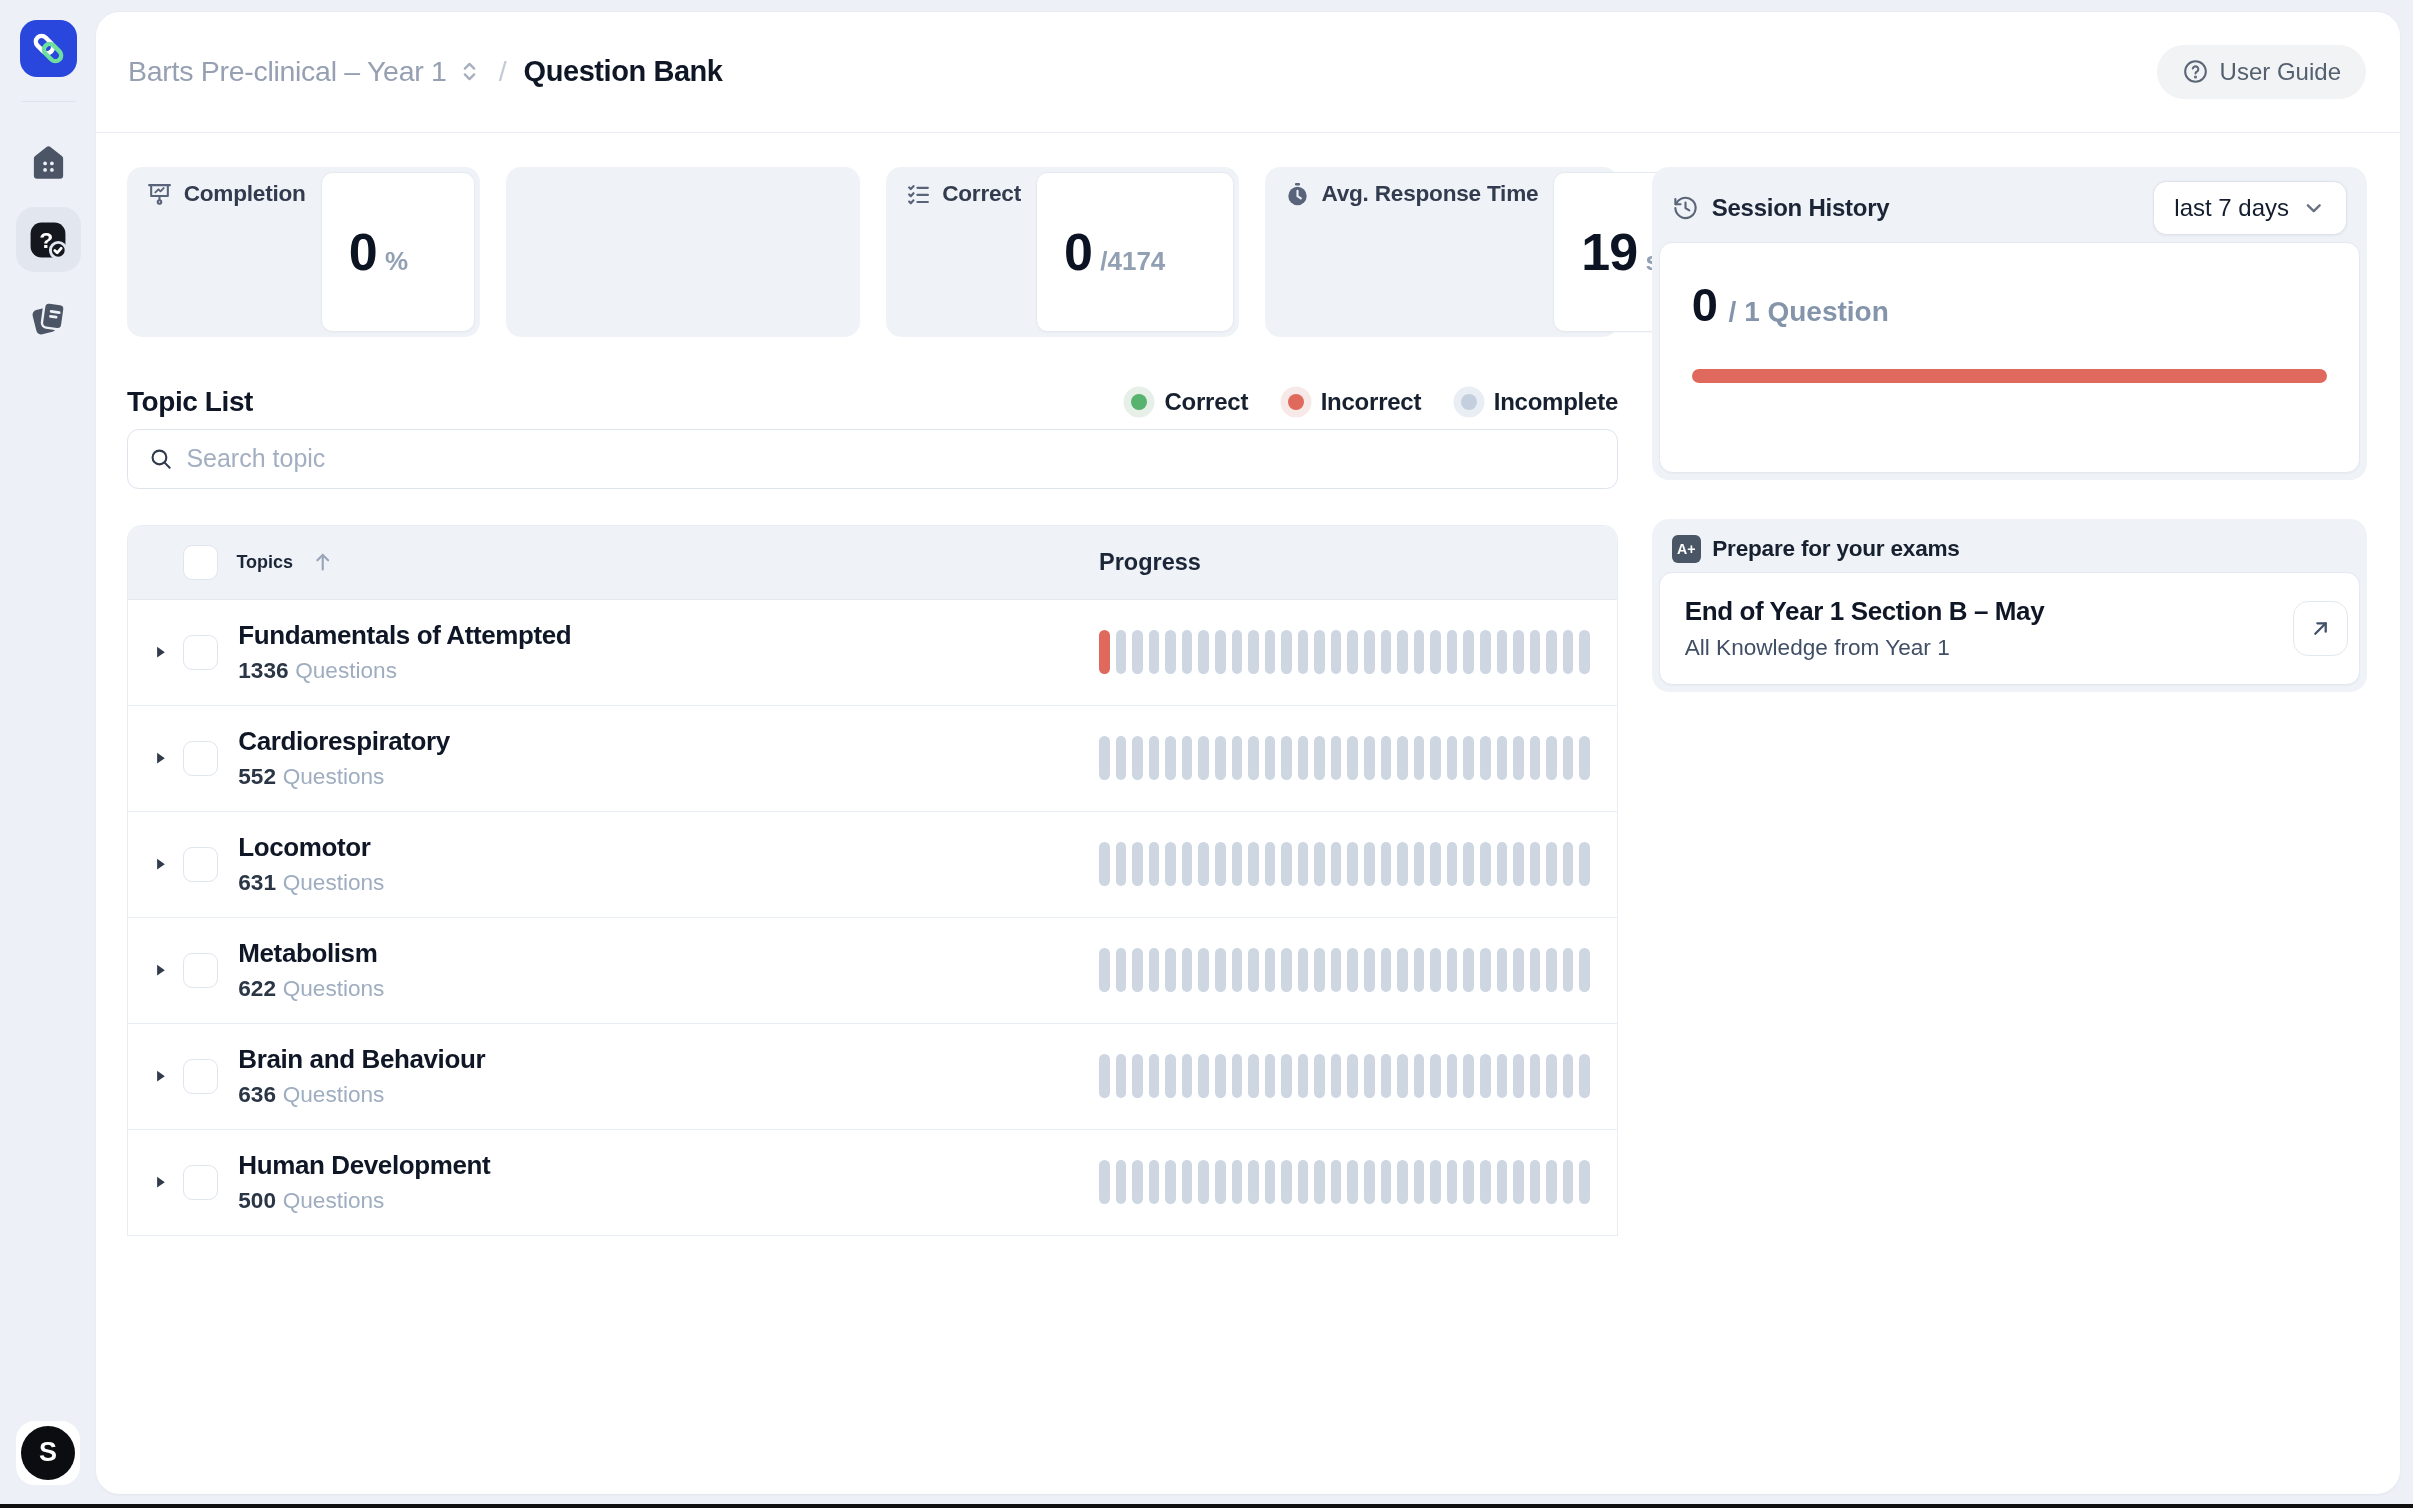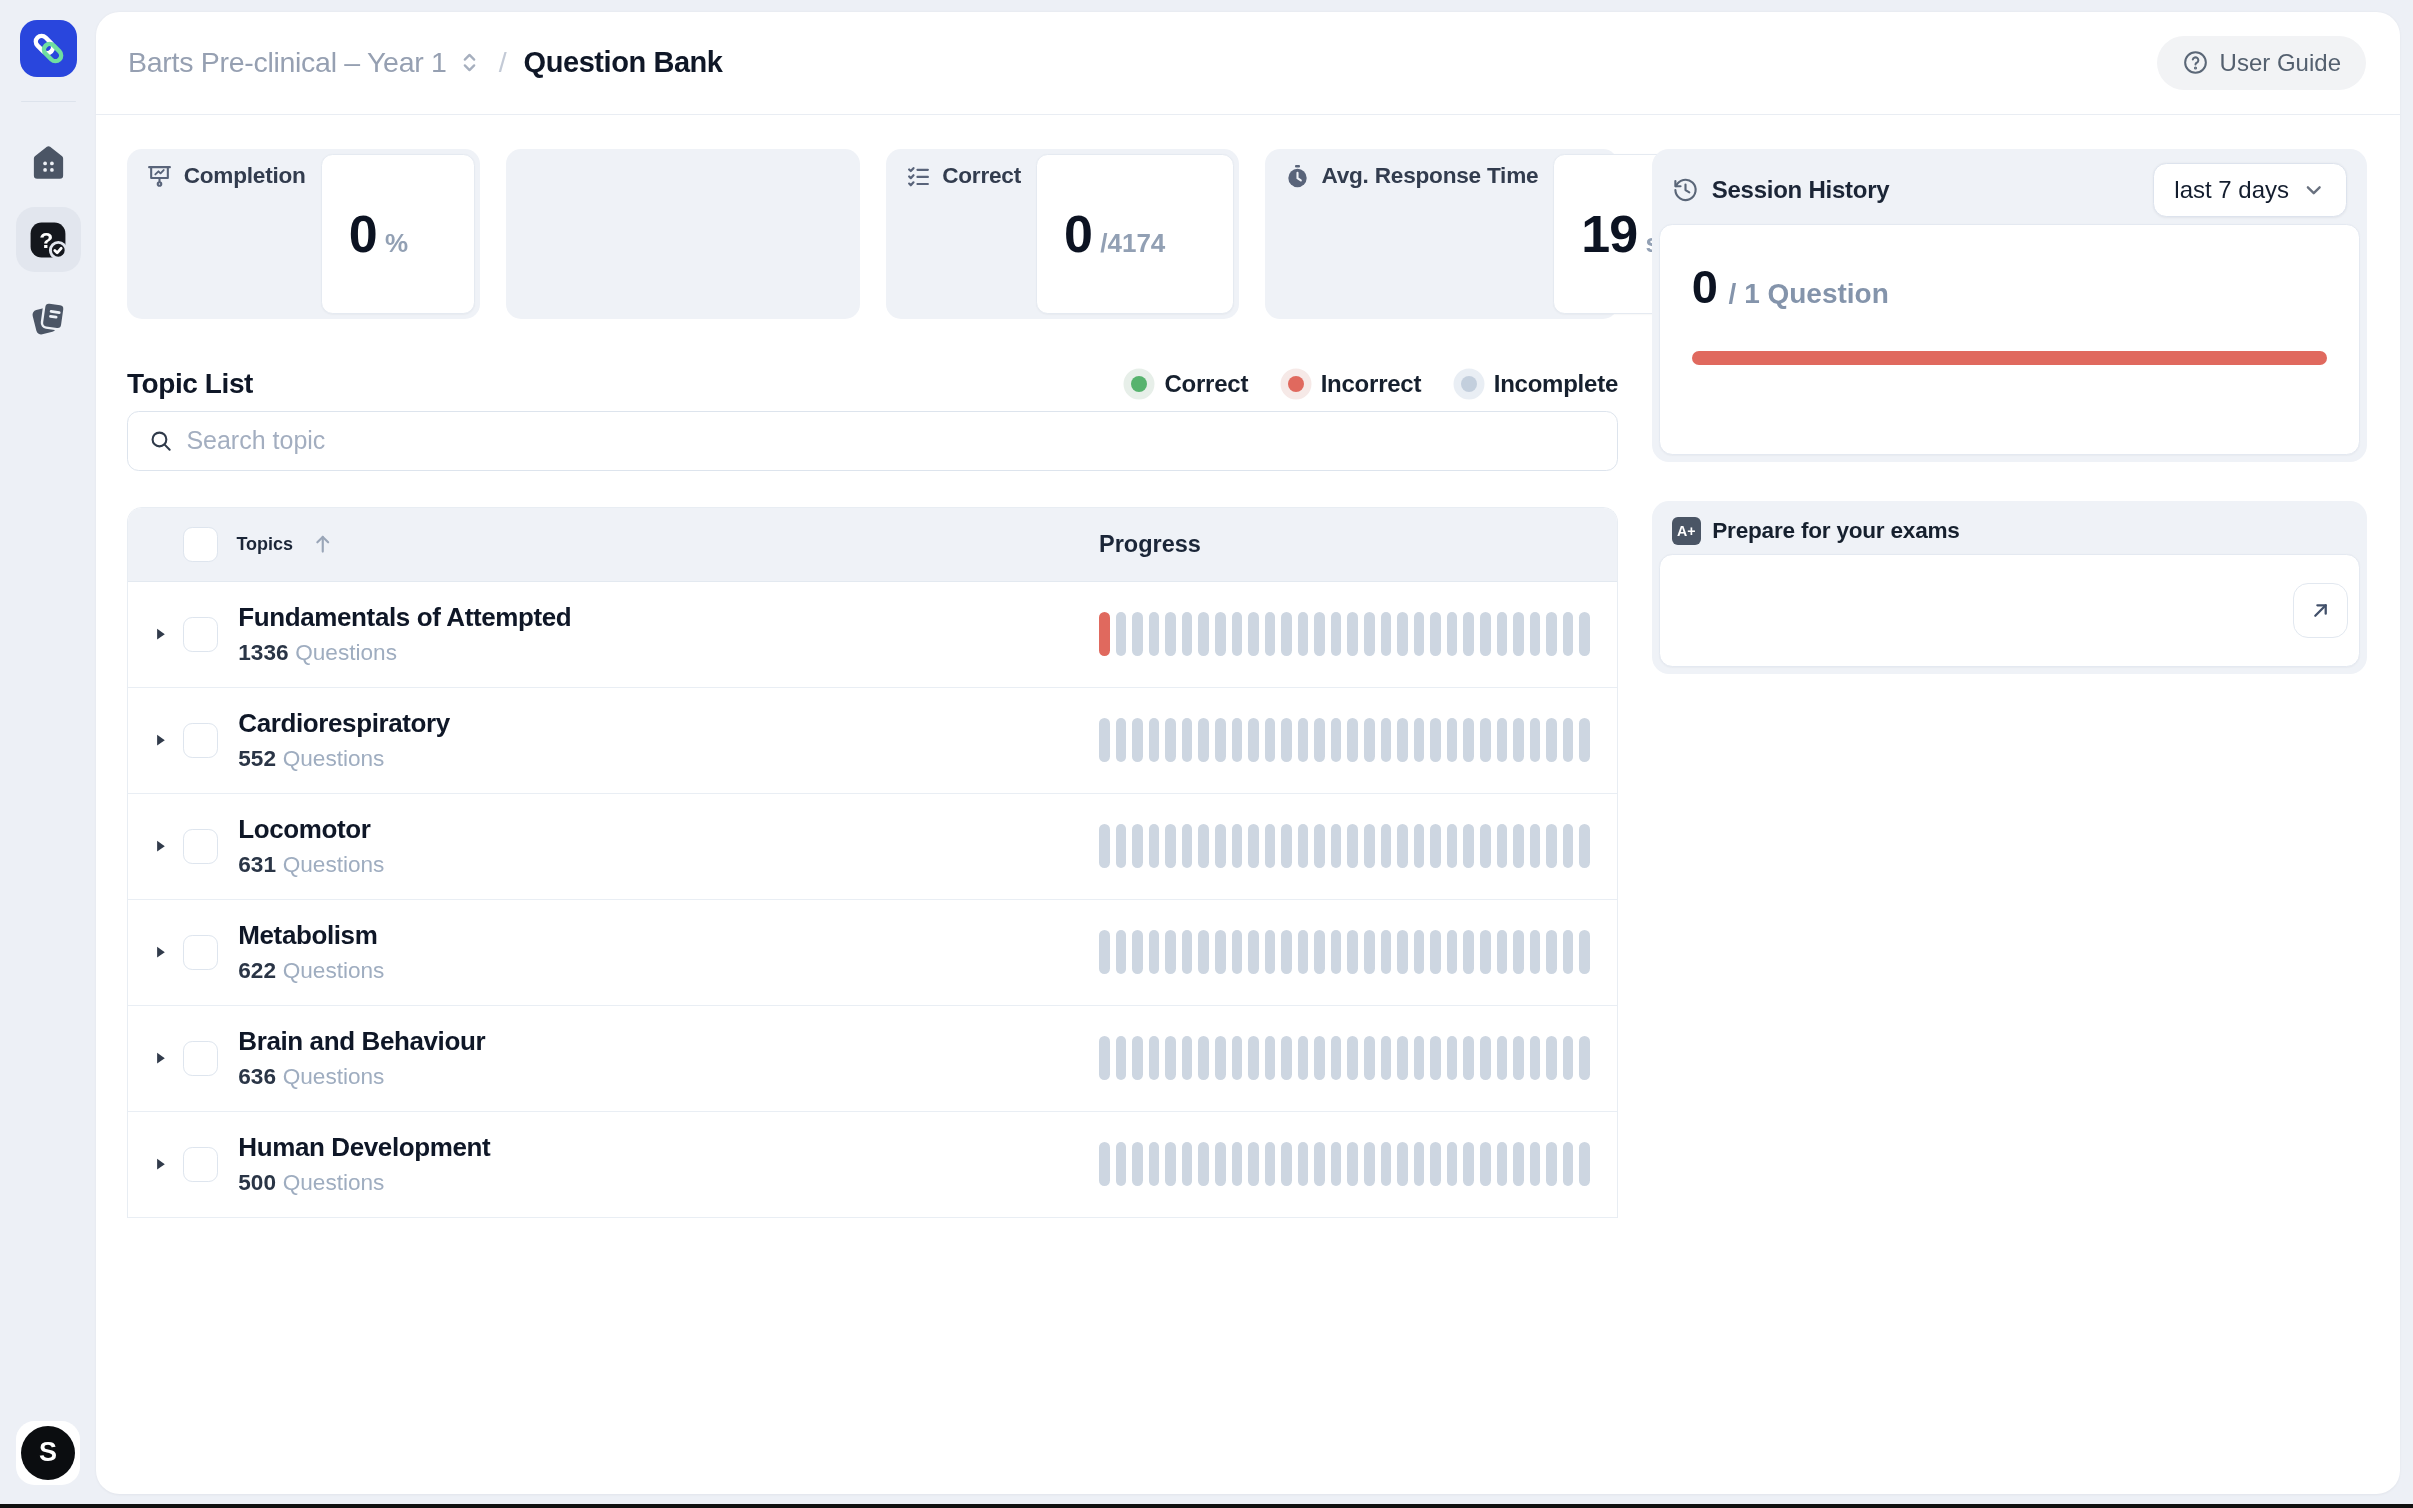--- a/index.html
+++ b/index.html
@@ -20,21 +20,21 @@
   .nav { display:flex; flex-direction:column; align-items:center; margin-top:35px; gap:20px; }
   .nav-btn { background:none; border:none; cursor:pointer; color:#4b5565; display:flex; align-items:center; justify-content:center; width:65px; height:50px; border-radius:18.4px; }
   .nav-btn svg { width:39px; height:39px; }
   .nav-btn.active { background:#e2e6ee; height:65px; color:#14171d; }
   .nav-btn.active svg { width:44px; height:44px; }
   .avatar-tile { position:absolute; bottom:23.5px; width:64px; height:64px; background:#ffffff; border-radius:18.4px; display:flex; align-items:center; justify-content:center; cursor:pointer; }
   .avatar-circle { width:54px; height:54px; border-radius:50%; background:#0b0d10; color:#fff; font-size:27px; font-weight:600; display:flex; align-items:center; justify-content:center; }
 
   
   .main-card { position:absolute; left:96px; top:11.7px; width:2304px; height:1482px; background:#ffffff; border-radius:23.5px; box-shadow:0 0.8px 2.5px rgba(16,24,40,.05); overflow:hidden; }
-  .topbar { height:103px; border-bottom:0.8px solid #e9edf3; display:flex; align-items:center; padding:0 34px 0 32px; }
+  .topbar { height:121px; border-bottom:0.8px solid #e9edf3; display:flex; align-items:center; padding:0 34px 0 32px; }
   .breadcrumb { display:flex; align-items:center; gap:17px; font-size:28.5px; }
   .crumb-course { display:flex; align-items:center; gap:10px; background:none; border:none; cursor:pointer; font-family:inherit; font-size:28.5px; font-weight:500; color:#96a0b2; letter-spacing:-0.01em; }
   .crumb-course svg { width:25px; height:25px; color:#a6afbe; }
   .crumb-sep { color:#c3cad6; font-weight:400; }
   .crumb-page { color:#0f1727; font-weight:700; font-size:29px; letter-spacing:-0.015em; }
   .user-guide { margin-left:auto; display:flex; align-items:center; gap:11px; background:#f2f3f5; border:none; border-radius:837px; height:54px; padding:0 25px; font-family:inherit; font-size:24px; font-weight:500; color:#54606f; cursor:pointer; }
   .user-guide svg { width:27px; height:27px; color:#5b6777; }
 
   
   .content { display:flex; padding:34px 34px 0 31px; gap:34px; }
@@ -651,20 +651,24 @@
           <div class="session-bar" id="session-bar" style="background: rgb(224, 105, 94);"></div>
         </div>
       </div>
 
       <div class="panel prep">
         <div class="panel-head">
           <span class="aplus-badge">A+</span>
           <span class="prep-title-text">Prepare for your exams</span>
         </div>
         <div class="panel-body prep-body">
+          <div>
+            <div class="prep-exam-title">End of Year 1 Section B – May</div>
+            <div class="prep-exam-sub">All Knowledge from Year 1</div>
+          </div>
           <button class="prep-open">
             <span>
               <svg viewBox="0 0 24 24" fill="none" stroke="currentColor" stroke-width="2.2" stroke-linecap="round" stroke-linejoin="round">
                   <path d="M7 17L17 7"></path>
                   <path d="M9 7h8v8"></path>
                 </svg>
             </span>
           </button>
         </div>
       </div>

